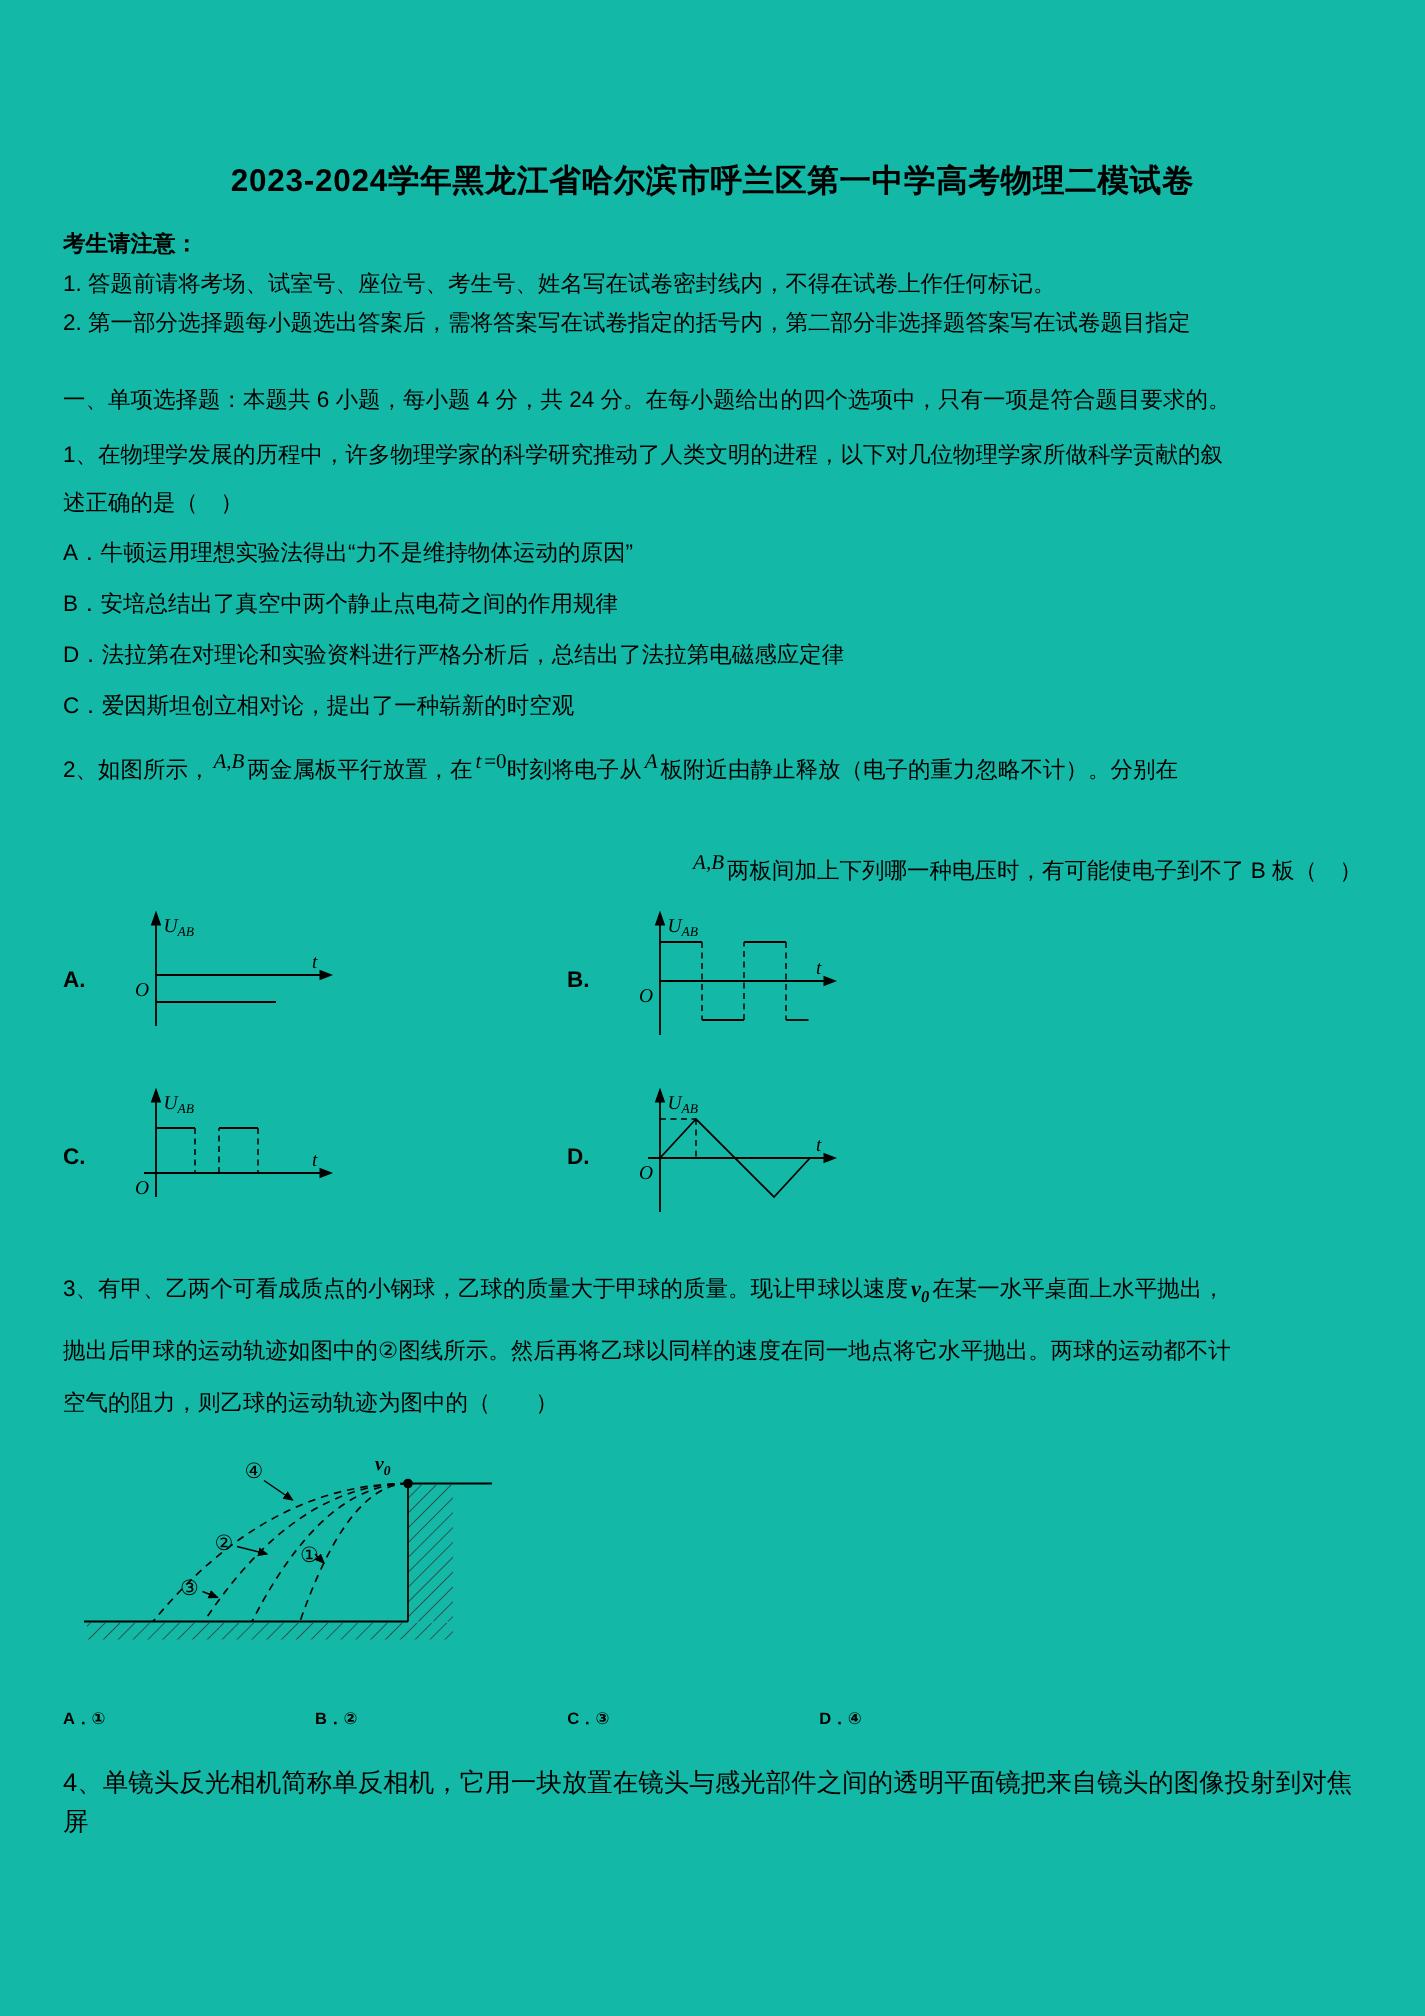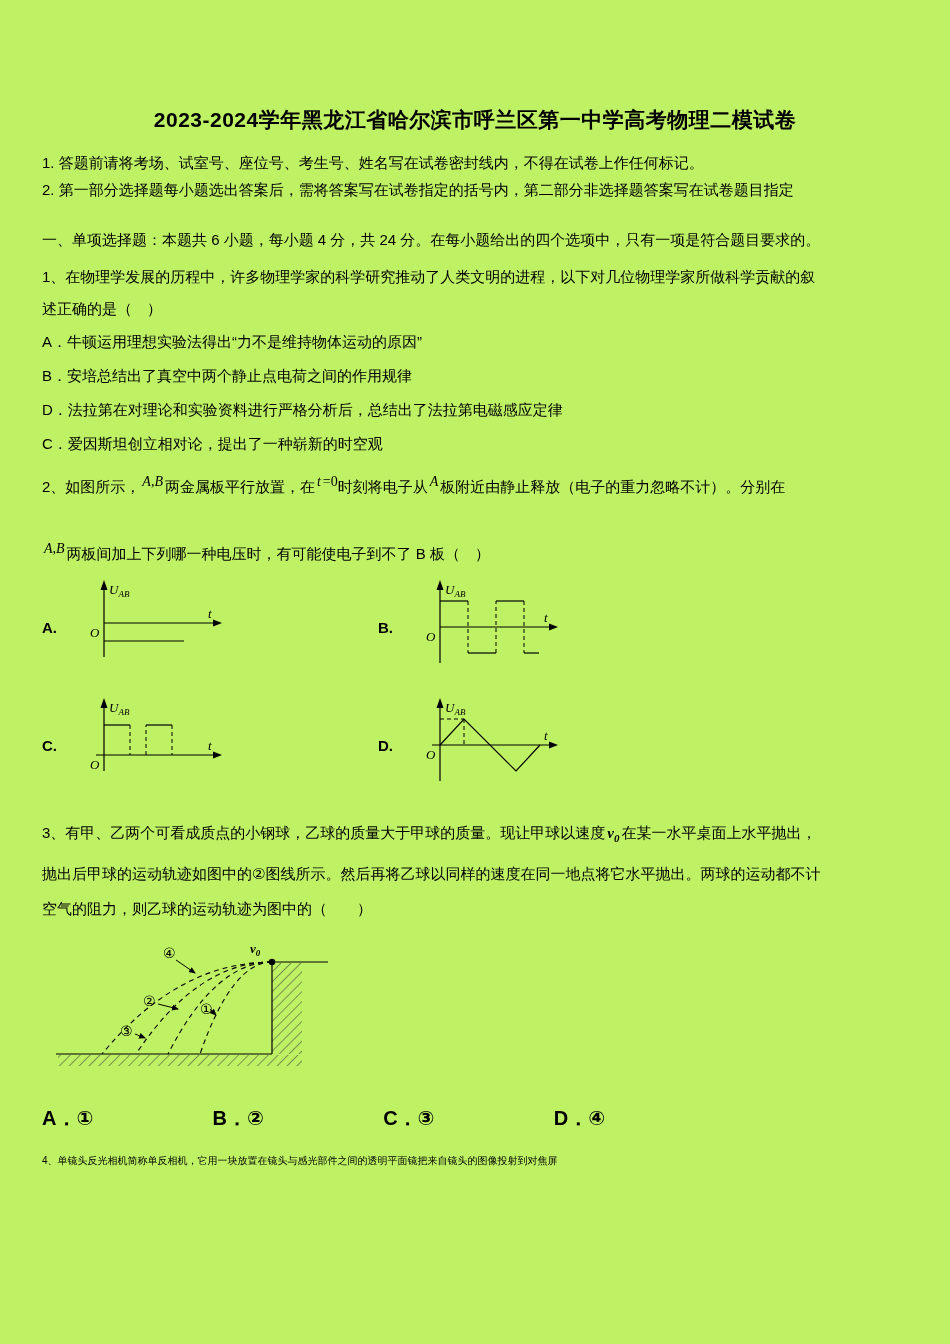--- a/index.html
+++ b/index.html
@@ -1,59 +1,60 @@
 <!DOCTYPE html>
 <html><head>
 <meta charset="utf-8">
 <style>
   * { margin:0; padding:0; box-sizing:border-box; }
   html,body { background:#fff; }
   body { width:950px; font-family:"Liberation Sans","DejaVu Sans",sans-serif; color:#000; }
-  .page { width:950px; height:1344px; padding:106px 42px 0 42px; overflow:hidden; background:#bef264; position:relative; }
+  .page { width:950px; height:1344px; padding:106px 42px 0 42px; overflow:hidden; background:#14b8a6; position:relative; }
   .title { font-size:21px; font-weight:bold; text-align:center; letter-spacing:0.5px; }
   .notice { margin-top:16px; }
   .notice p { font-size:15px; line-height:26.5px; }
   .b { font-weight:bold; }
   .section-heading { margin-top:24px; font-size:15px; line-height:26px; }
   .q1 { margin-top:8px; }
   .q1 .stem { font-size:15px; line-height:32px; }
   .q1 .opt  { font-size:15px; line-height:34px; }
   .q2p1 { margin-top:14px; font-size:15px; line-height:24px; }
-  .q2p2 { margin-top:42px; font-size:15px; line-height:24px; }
+  .q2p2 { margin-top:42px; font-size:15px; line-height:24px;text-align:right; }
   .imath { font-family:"Liberation Serif","DejaVu Serif",serif; font-style:italic; padding:0 2px; }
   .rm { font-family:"Liberation Serif","DejaVu Serif",serif; }
   .raised { position:relative; top:-6px; font-size:14px; }
   .graph-grid { margin-top:10px; display:grid; grid-template-columns:336px auto; row-gap:18px; justify-content:start; }
   .graph-cell { display:flex; align-items:center; }
   .gkey { font-size:15px; font-weight:bold; width:40px; }
   .q3 { margin-top:20px; font-size:15px; }
   .q3 p { line-height:35px; }
   .figure-wrap { margin-top:10px; margin-left:8px; }
-  .answers { margin-top:14px; font-size:20px; }
+  .answers { margin-top:14px; font-size:11px; }
   .ans { display:inline-block; width:165px; font-weight:bold; }
-  .q4 { margin-top:12px; font-size:10px; line-height:26px; }
+  .q4 { margin-top:12px; font-size:17px; line-height:26px; }
   sub.small { font-size:11px; }
 
   svg .s   { stroke:#000; stroke-width:1.2; fill:none; }
   svg .d   { stroke:#000; stroke-width:1;   fill:none; stroke-dasharray:4 3; }
   svg .traj{ stroke:#000; stroke-width:1.1; fill:none; stroke-dasharray:5 4; }
   svg .ldr { stroke:#000; stroke-width:1; }
   svg .ah  { fill:#000; stroke:none; }
   svg .lbl { font-family:"Liberation Serif","DejaVu Serif",serif; font-style:italic; font-size:13px; fill:#000; }
   svg .circ{ font-family:"DejaVu Sans","Liberation Sans",sans-serif; font-size:14px; fill:#000; }
   svg .v0t { font-family:"Liberation Serif","DejaVu Serif",serif; font-style:italic; font-weight:bold; font-size:13px; fill:#000; }
 </style>
 </head>
 <body>
 
 <div class="page">
 
   <h1 class="title">2023-2024学年黑龙江省哈尔滨市呼兰区第一中学高考物理二模试卷</h1>
 
   <section class="notice">
+    <p class="b">考生请注意：</p>
     <p>1. 答题前请将考场、试室号、座位号、考生号、姓名写在试卷密封线内，不得在试卷上作任何标记。</p>
     <p>2. 第一部分选择题每小题选出答案后，需将答案写在试卷指定的括号内，第二部分非选择题答案写在试卷题目指定</p>
   </section>
 
   <p class="section-heading">一、单项选择题：本题共 6 小题，每小题 4 分，共 24 分。在每小题给出的四个选项中，只有一项是符合题目要求的。</p>
 
   <section class="q1">
     <p class="stem">1、在物理学发展的历程中，许多物理学家的科学研究推动了人类文明的进程，以下对几位物理学家所做科学贡献的叙</p>
     <p class="stem">述正确的是（　）</p>
     <p class="opt">A．牛顿运用理想实验法得出“力不是维持物体运动的原因”</p>

